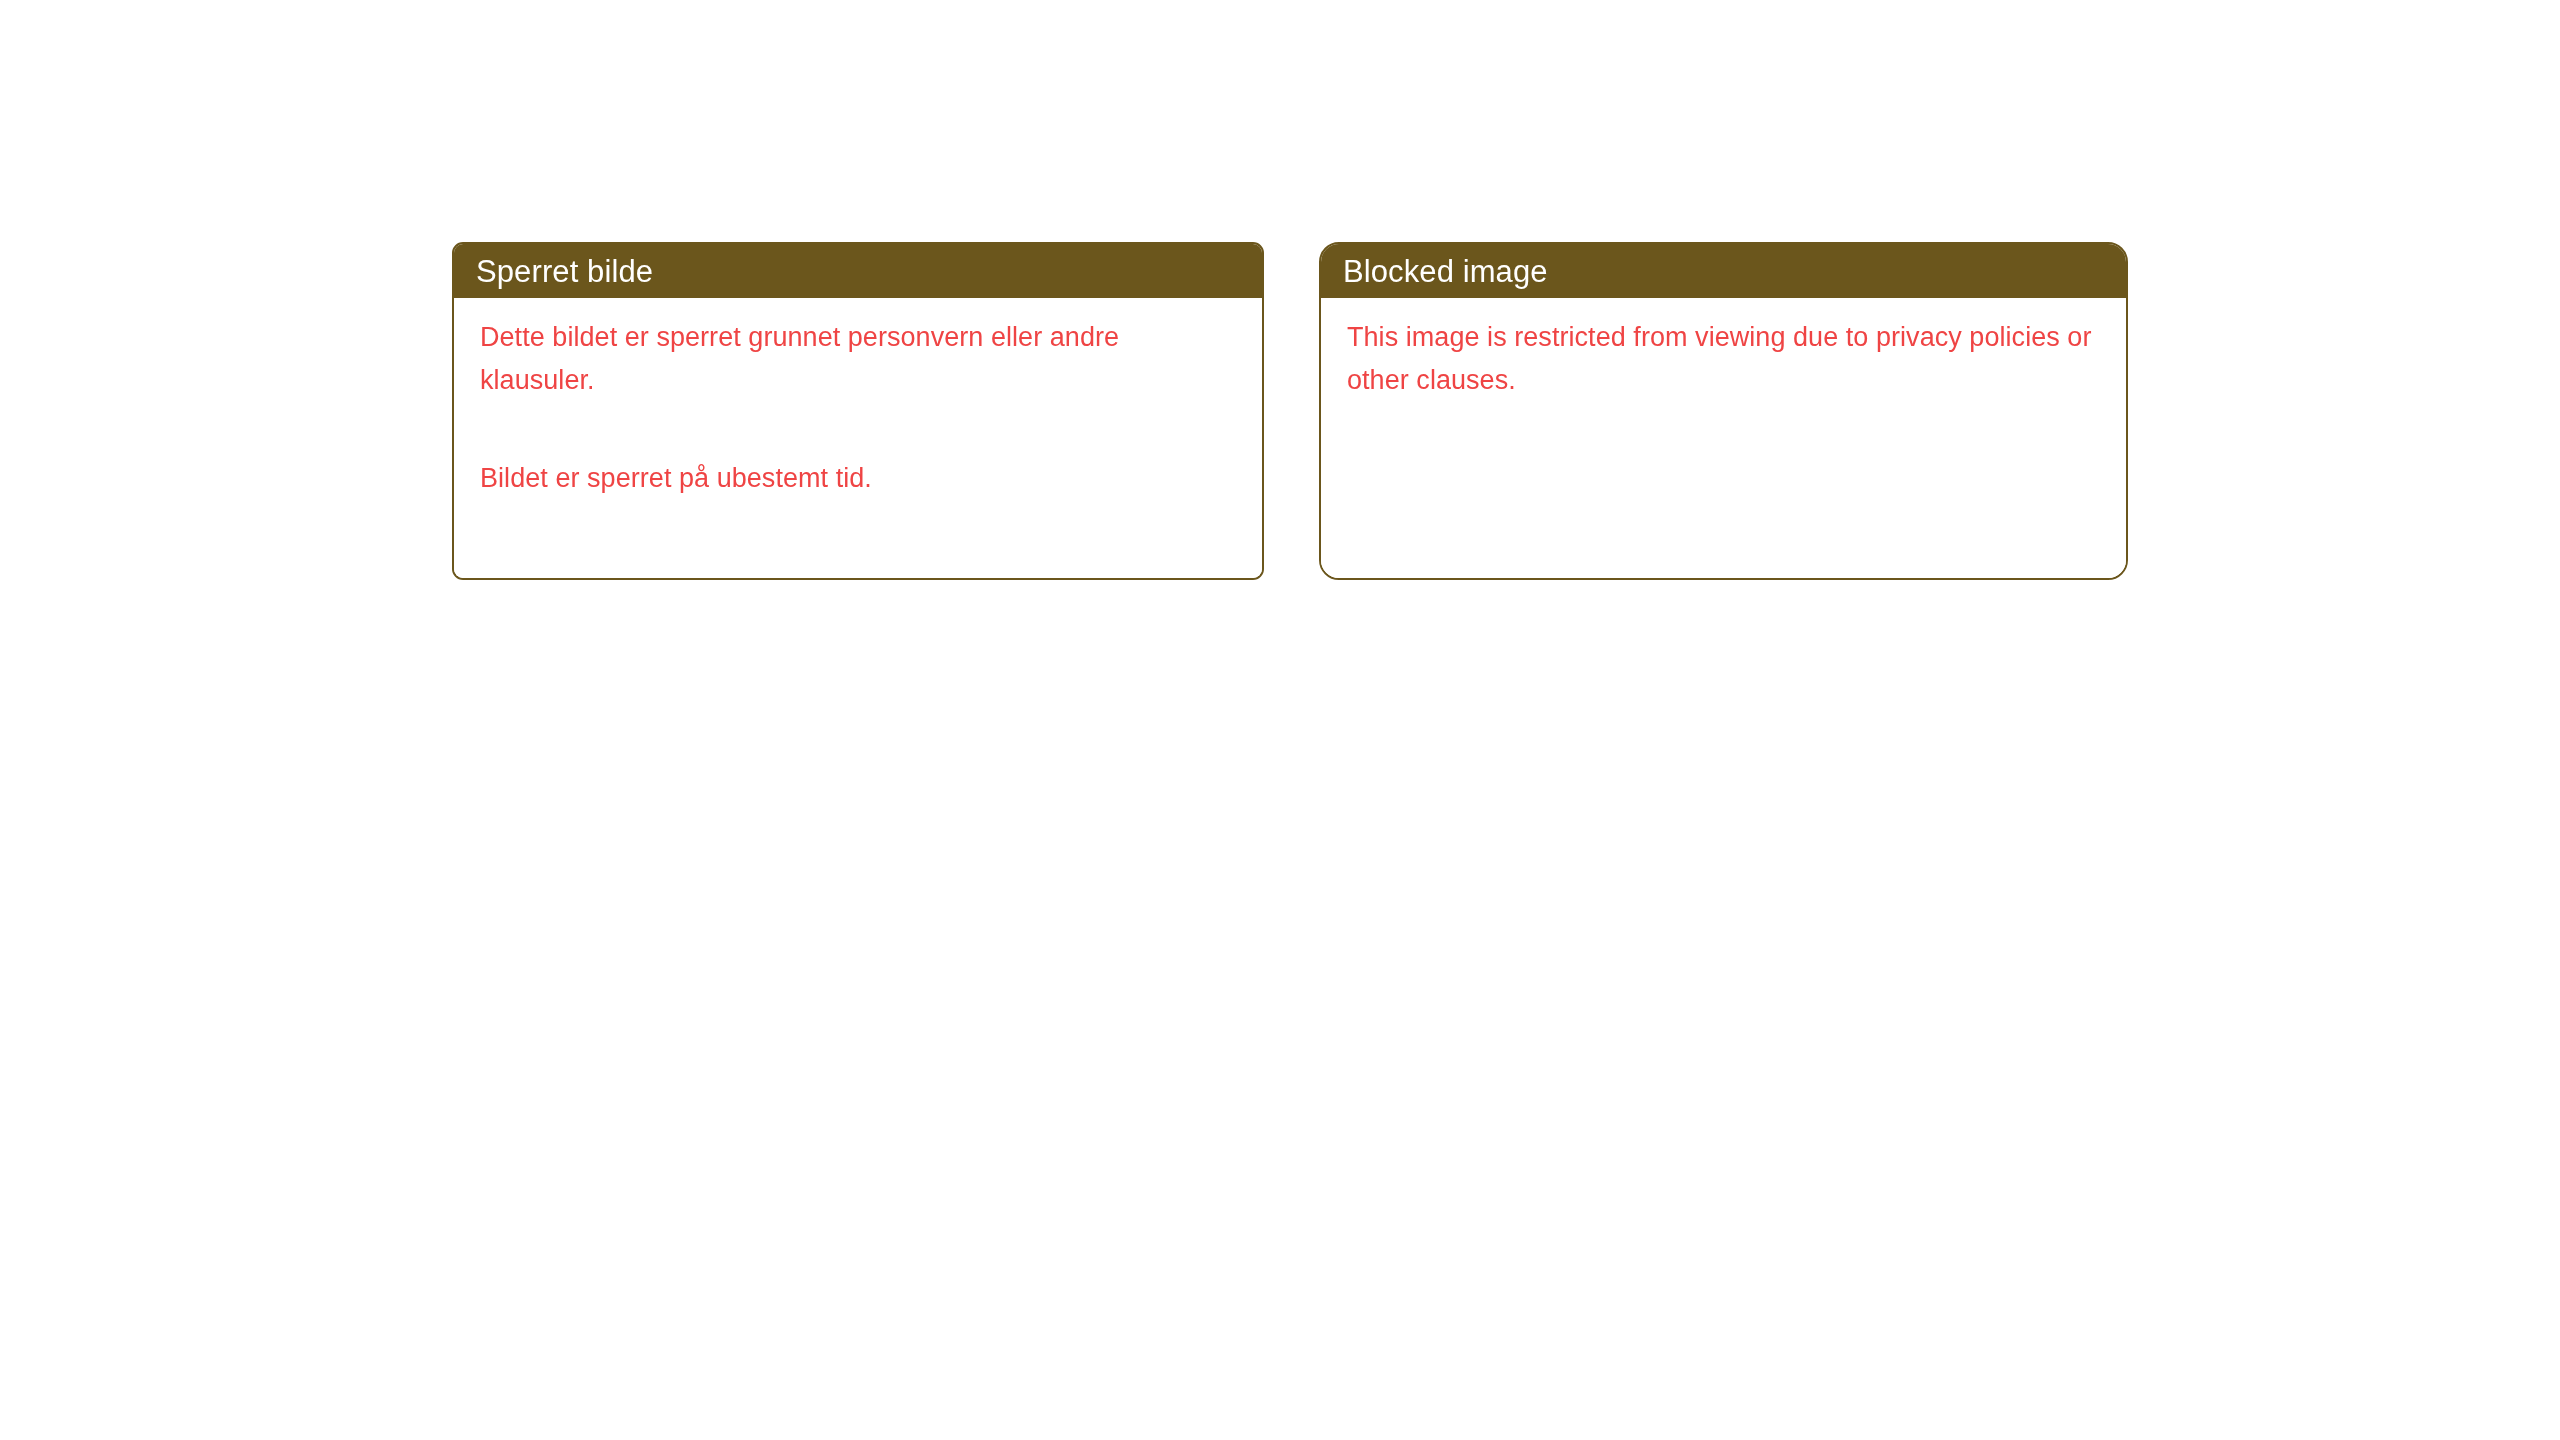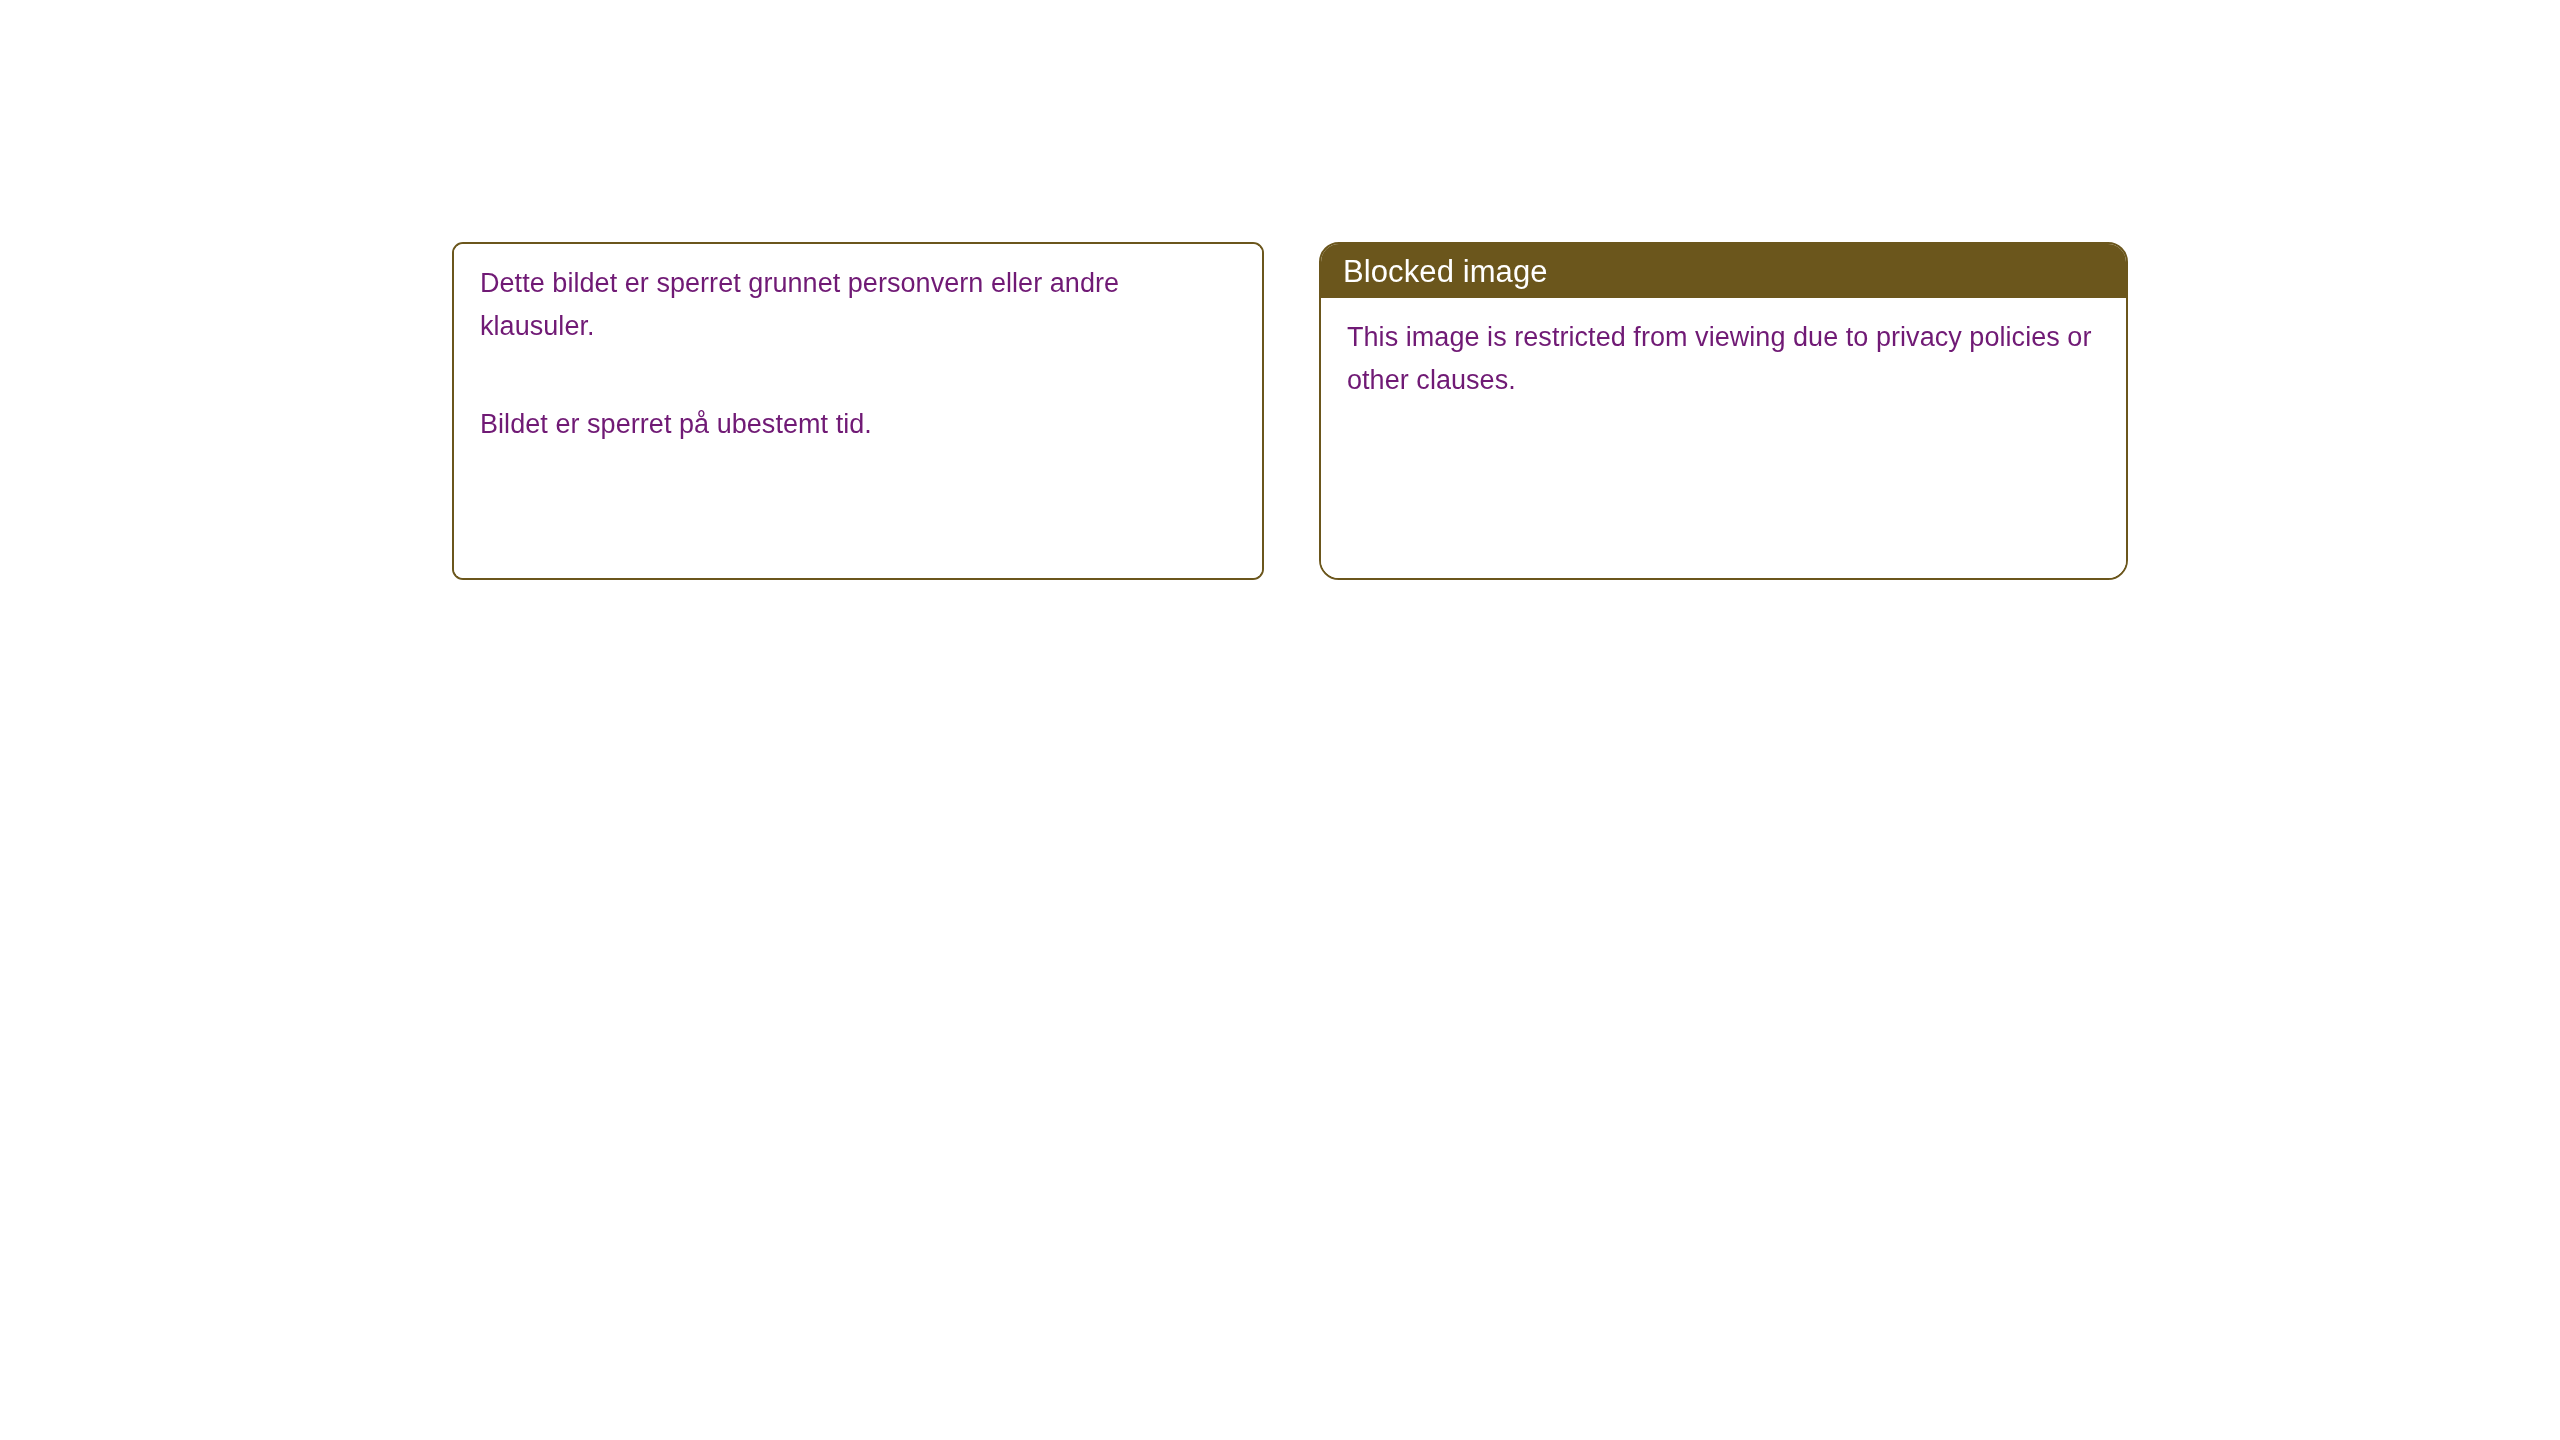--- a/index.html
+++ b/index.html
@@ -59,38 +59,41 @@
   }
 
   .card-body {
     flex: 1 1 auto;
     background: #ffffff;
     padding: 18px 24px 0 26px;
     box-sizing: border-box;
   }
 
   .card-para {
-    color: #701a75;
+    color: #ef4444;
     font-size: 27px;
     line-height: 43px;
     font-weight: 400;
     margin: 0;
     letter-spacing: 0.05px;
   }
 
   .card-para + .card-para {
     margin-top: 55px;
   }
 </style>
 </head>
 <body>
 
 <div id="cards-area">
 
   <div class="notice-card card-left">
+    <div class="card-header">
+      <span class="card-title">Sperret bilde</span>
+    </div>
     <div class="card-body">
       <p class="card-para">Dette bildet er sperret grunnet personvern eller andre klausuler.</p>
       <p class="card-para">Bildet er sperret på ubestemt tid.</p>
     </div>
   </div>
 
   <div class="notice-card card-right">
     <div class="card-header">
       <span class="card-title">Blocked image</span>
     </div>

